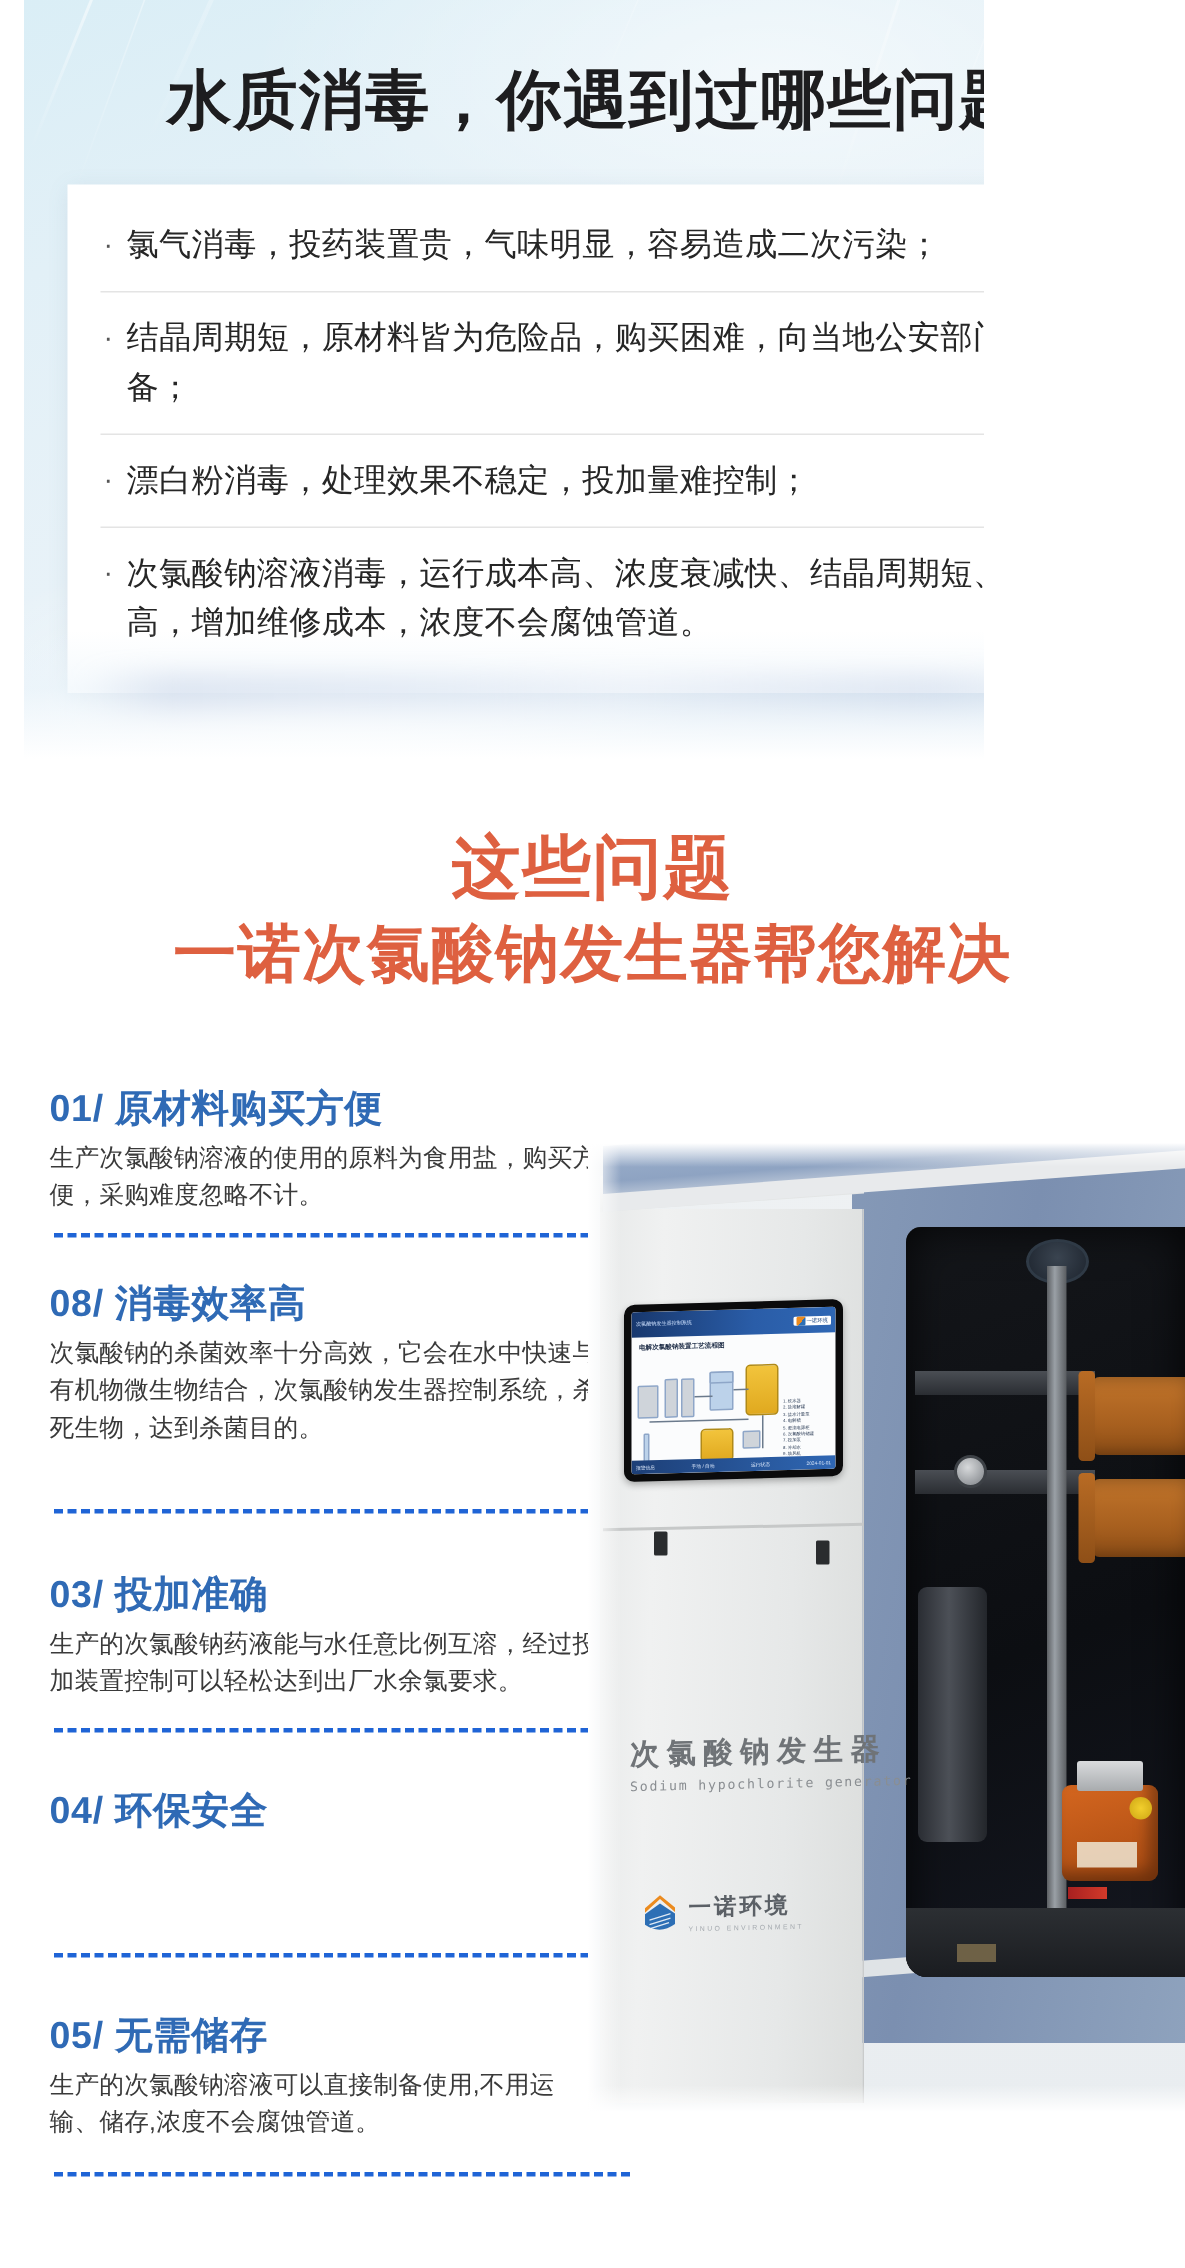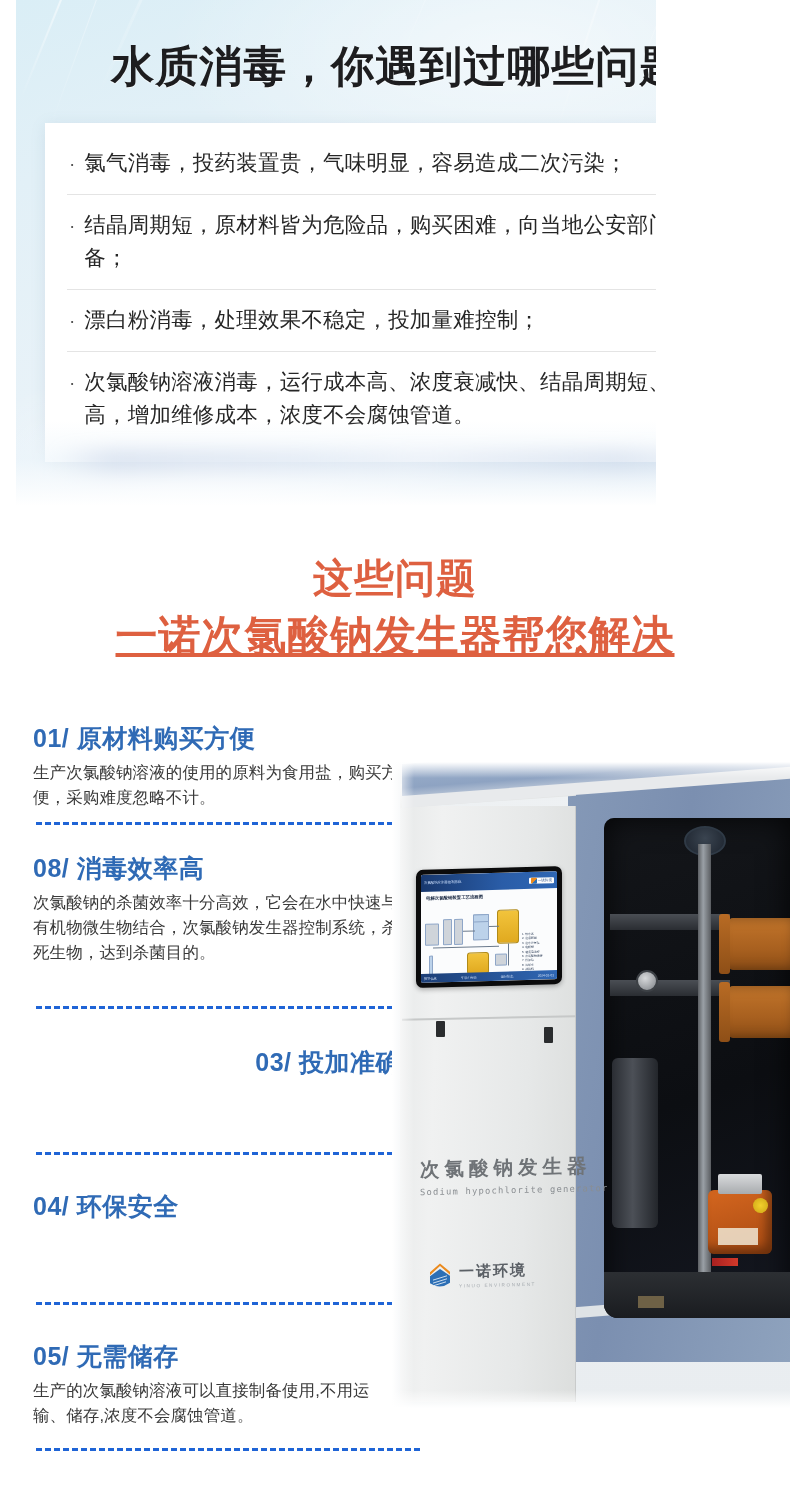--- a/index.html
+++ b/index.html
@@ -64,35 +64,35 @@
     position:absolute; left:40px; top:452px; width:700px; height:26px;
     background:linear-gradient(90deg,rgba(150,165,205,0) 0%,rgba(150,165,205,.55) 8%,rgba(180,192,222,.5) 35%,rgba(205,205,228,.35) 52%,rgba(150,165,205,.5) 80%,rgba(150,165,205,0) 100%);
     filter:blur(9px);
   }
 
   
   .s2title{
     position:absolute; left:0; top:552px; width:790px; text-align:center;
     color:#de6040; font-weight:bold; line-height:52px;
   }
-  .s2title .l1{ font-size:40px; display:block; letter-spacing:1px;}
-  .s2title .l2{ font-size:42px; display:block; letter-spacing:1px; margin-top:6px;text-decoration:underline;}
+  .s2title .l1{ font-size:46px; display:block; letter-spacing:1px;}
+  .s2title .l2{ font-size:42px; display:block; letter-spacing:1px; margin-top:6px;}
 
   
   .feat{ position:absolute; left:33px; width:368px; }
   .feat h3{
     font-size:25px; font-weight:bold; color:#2f6ab5;
     letter-spacing:.5px; margin-bottom:5px; white-space:nowrap;
   }
   .feat p{
     font-size:16.5px; line-height:25px; color:#3a3a3a; letter-spacing:.1px;
   }
   .f1{ top:722px; }
   .f2{ top:852px; }
-  .f3{ top:1046px;text-align:right; }
+  .f3{ top:1046px; }
   .f4{ top:1190px; }
   .f5{ top:1340px; }
 
   .dash{
     position:absolute; left:36px; height:0; border-top:3px dashed #1f64d6;
   }
   .d1{ top:822px;  width:384px; }
   .d2{ top:1006px; width:384px; }
   .d3{ top:1152px; width:384px; }
   .d4{ top:1302px; width:384px; }
@@ -343,20 +343,21 @@
 
 <div class="feat f2">
   <h3>08/ 消毒效率高</h3>
   <p>次氯酸钠的杀菌效率十分高效，它会在水中快速与有机物微生物结合，次氯酸钠发生器控制系统，杀死生物，达到杀菌目的。</p>
 </div>
 <div class="dash d2"></div>
 <div class="diag g2"></div>
 
 <div class="feat f3">
   <h3>03/ 投加准确</h3>
+  <p>生产的次氯酸钠药液能与水任意比例互溶，经过投加装置控制可以轻松达到出厂水余氯要求。</p>
 </div>
 <div class="dash d3"></div>
 <div class="diag g3"></div>
 
 <div class="feat f4">
   <h3>04/ 环保安全</h3>
 </div>
 <div class="dash d4"></div>
 <div class="diag g4"></div>
 

